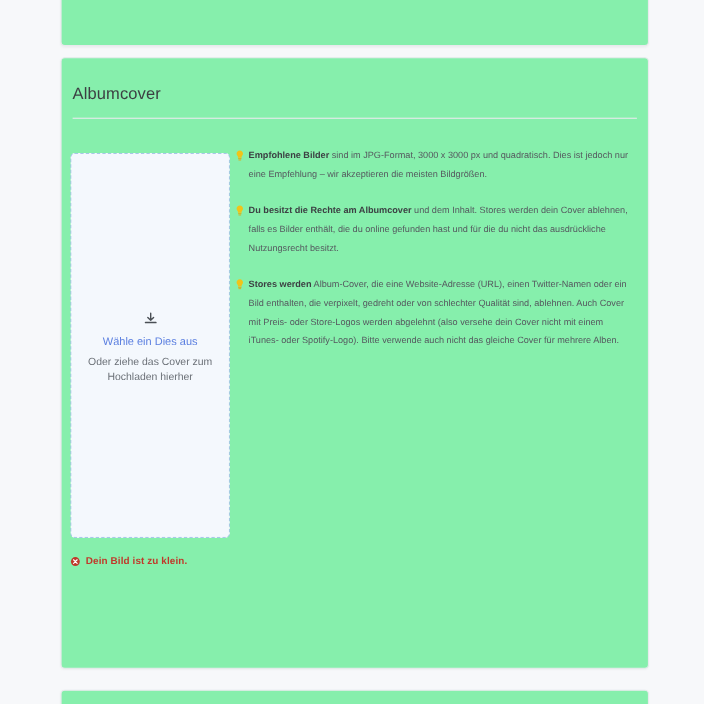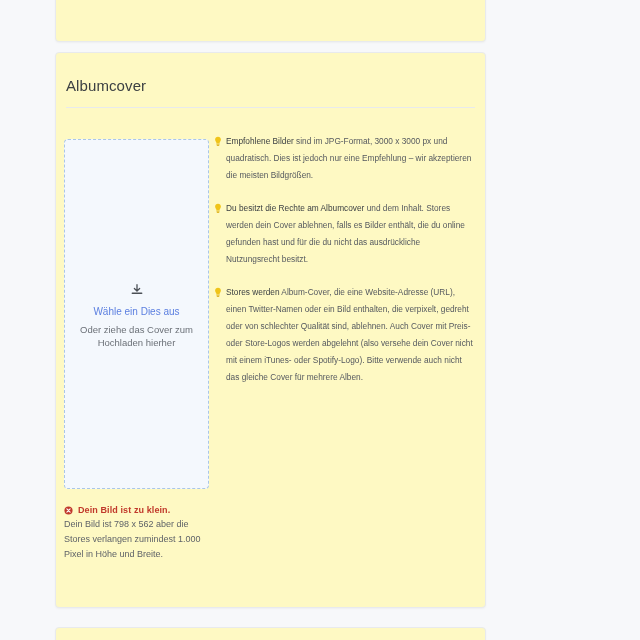--- a/index.html
+++ b/index.html
@@ -19,22 +19,22 @@
     position: relative;
     width: 640px;
     height: 640px;
     background: #f7f8fa;
   }
 
   
   .card {
     position: absolute;
     left: 55px;
-    width: 431px;
-    background: #fef9c3;
+    width: 535px;
+    background: #86efac;
     border: 1px solid #e8eaed;
     border-radius: 4px;
     box-shadow: 0 1px 2px rgba(0,0,0,0.04);
     box-sizing: border-box;
   }
   .card-top {
     top: -40px;
     height: 82px;
   }
   .card-main {
@@ -119,21 +119,21 @@
   .error-block {
     position: absolute;
     left: 8px;
     top: 380px;
     width: 180px;
   }
   .error-head {
     display: flex;
     align-items: flex-start;
     gap: 5px;
-    margin-bottom: 1px;
+    margin-bottom: 24px;
   }
   .err-icon {
     flex: 0 0 auto;
     width: 9px;
     height: 9px;
     margin-top: 1px;
   }
   .error-title {
     font-size: 9px;
     color: #c0392b;
@@ -167,21 +167,21 @@
   .g-item:last-child { margin-bottom: 0; }
   .g-bullet {
     position: absolute;
     left: 0;
     top: 3px;
     width: 8px;
     height: 11px;
   }
   .g-item b {
     color: #3c4043;
-    font-weight: normal;
+    font-weight: bold;
   }
 </style>
 </head>
 <body>
 
 <div class="page">
 
   <div class="card card-top"></div>
 
   <div class="card card-main">
@@ -203,21 +203,20 @@
       </div>
 
       <div class="error-block">
         <div class="error-head">
           <svg class="err-icon" viewBox="0 0 20 20" aria-hidden="true">
             <circle cx="10" cy="10" r="9" fill="#c0392b"></circle>
             <path d="M6.4 6.4 L13.6 13.6 M13.6 6.4 L6.4 13.6" stroke="#ffffff" stroke-width="2.4" stroke-linecap="round"></path>
           </svg>
           <span class="error-title">Dein Bild ist zu klein.</span>
         </div>
-        <div class="error-body">Dein Bild ist 798 x 562 aber die Stores verlangen zumindest 1.000 Pixel in Höhe und Breite.</div>
       </div>
 
       <div class="guidelines">
 
         <div class="g-item">
           <svg class="g-bullet" viewBox="0 0 16 22" aria-hidden="true">
             <path d="M8 1.5 C4.6 1.5 2.2 4 2.2 7.2 C2.2 9.6 3.6 11.1 4.6 12.6 L4.6 15 L11.4 15 L11.4 12.6 C12.4 11.1 13.8 9.6 13.8 7.2 C13.8 4 11.4 1.5 8 1.5 Z" fill="#f0c419"></path>
             <rect x="5" y="15.6" width="6" height="1.7" fill="#dcae12"></rect>
             <rect x="5.6" y="18" width="4.8" height="1.7" fill="#dcae12"></rect>
           </svg>

